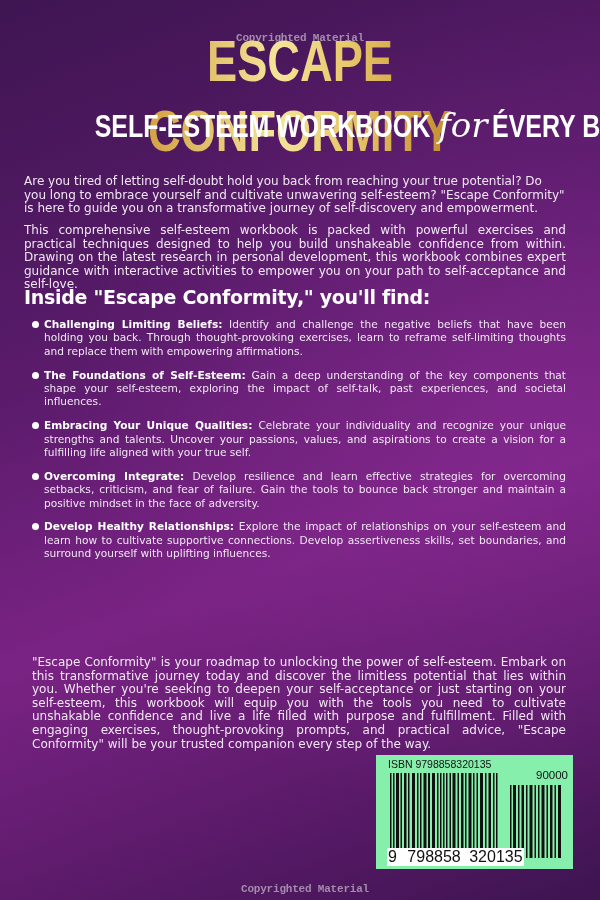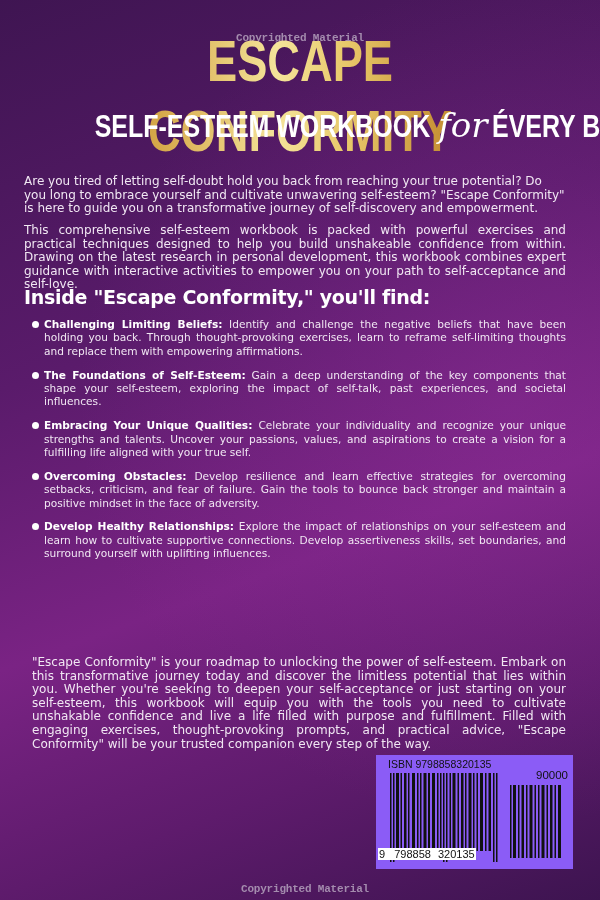--- a/index.html
+++ b/index.html
@@ -52,29 +52,29 @@
   .list li {
     position: relative; padding-left: 12px;
     font-size: 10.6px; line-height: 13.4px; color: #f1e7f3; text-align: justify; margin-bottom: 10.4px;
   }
   .list li .bullet {
     position: absolute; left: 0; top: 3px; width: 7px; height: 7px; border-radius: 50%; background: #ffffff;
   }
   .list li .item-title { font-weight: bold; color: #ffffff; }
   .p3 { top: 656px; left: 32px; width: 534px; }
   .barcode-box {
-    position: absolute; left: 376px; top: 755px; width: 197px; height: 114px; background: #8b5cf6;
+    position: absolute; left: 376px; top: 755px; width: 197px; height: 114px; background: #86efac;
     color: #111;
   }
   .isbn-label { position: absolute; left: 12px; top: 3px; font-family: "Liberation Sans", sans-serif; font-size: 10.5px; color: #111; }
   .addon-number { position: absolute; left: 148px; top: 14px; font-family: "Liberation Sans", sans-serif; font-size: 11.5px; color: #111; margin-left: 12px; }
   .bars-main { position: absolute; left: 14px; top: 18px; width: 109px; height: 89px; }
   .bars-addon { position: absolute; left: 134px; top: 30px; width: 54px; height: 73px; }
   .barcode-digits {
-    position: absolute; left: 2px; top: 93px; font-family: "Liberation Sans", sans-serif; font-size: 11px; color: #111; background: #fff;
+    position: absolute; left: 11px; top: 93px; font-family: "Liberation Sans", sans-serif; font-size: 16px; color: #111; background: #fff;
   }
   .barcode-digits span { background: #fff; padding: 0 1px; }
 </style>
 </head>
 <body>
 
 <div class="glow"></div>
 
 <div class="copyright copy-top">Copyrighted Material</div>
 
@@ -86,21 +86,21 @@
 
 <div class="body-text p1">Are you tired of letting self-doubt hold you back from reaching your true potential? Do you long to embrace yourself and cultivate unwavering self-esteem? "Escape Conformity" is here to guide you on a transformative journey of self-discovery and empowerment.</div>
 <div class="body-text p2">This comprehensive self-esteem workbook is packed with powerful exercises and practical techniques designed to help you build unshakeable confidence from within. Drawing on the latest research in personal development, this workbook combines expert guidance with interactive activities to empower you on your path to self-acceptance and self-love.</div>
 
 <div class="inside-heading">Inside "Escape Conformity," you'll find:</div>
 
 <ul class="list">
   <li><span class="bullet"></span><span class="item-title">Challenging Limiting Beliefs:</span><span> Identify and challenge the negative beliefs that have been holding you back. Through thought-provoking exercises, learn to reframe self-limiting thoughts and replace them with empowering affirmations.</span></li>
   <li><span class="bullet"></span><span class="item-title">The Foundations of Self-Esteem:</span><span> Gain a deep understanding of the key components that shape your self-esteem, exploring the impact of self-talk, past experiences, and societal influences.</span></li>
   <li><span class="bullet"></span><span class="item-title">Embracing Your Unique Qualities:</span><span> Celebrate your individuality and recognize your unique strengths and talents. Uncover your passions, values, and aspirations to create a vision for a fulfilling life aligned with your true self.</span></li>
-  <li><span class="bullet"></span><span class="item-title">Overcoming Obstacles:</span><span> Develop resilience and learn effective strategies for overcoming setbacks, criticism, and fear of failure. Gain the tools to bounce back stronger and maintain a positive mindset in the face of adversity.</span></li>
+  <li><span class="bullet"></span><span class="item-title">Overcoming Integrate:</span><span> Develop resilience and learn effective strategies for overcoming setbacks, criticism, and fear of failure. Gain the tools to bounce back stronger and maintain a positive mindset in the face of adversity.</span></li>
   <li><span class="bullet"></span><span class="item-title">Develop Healthy Relationships:</span><span> Explore the impact of relationships on your self-esteem and learn how to cultivate supportive connections. Develop assertiveness skills, set boundaries, and surround yourself with uplifting influences.</span></li>
 </ul>
 
 <div class="body-text p3">"Escape Conformity" is your roadmap to unlocking the power of self-esteem. Embark on this transformative journey today and discover the limitless potential that lies within you. Whether you're seeking to deepen your self-acceptance or just starting on your self-esteem, this workbook will equip you with the tools you need to cultivate unshakable confidence and live a life filled with purpose and fulfillment. Filled with engaging exercises, thought-provoking prompts, and practical advice, "Escape Conformity" will be your trusted companion every step of the way.</div>
 
 <div class="barcode-box">
   <div class="isbn-label">ISBN 9798858320135</div>
   <div class="addon-number">90000</div>
   <svg class="bars-main" viewBox="0 0 109 89" preserveAspectRatio="none">
     <g fill="#111">

